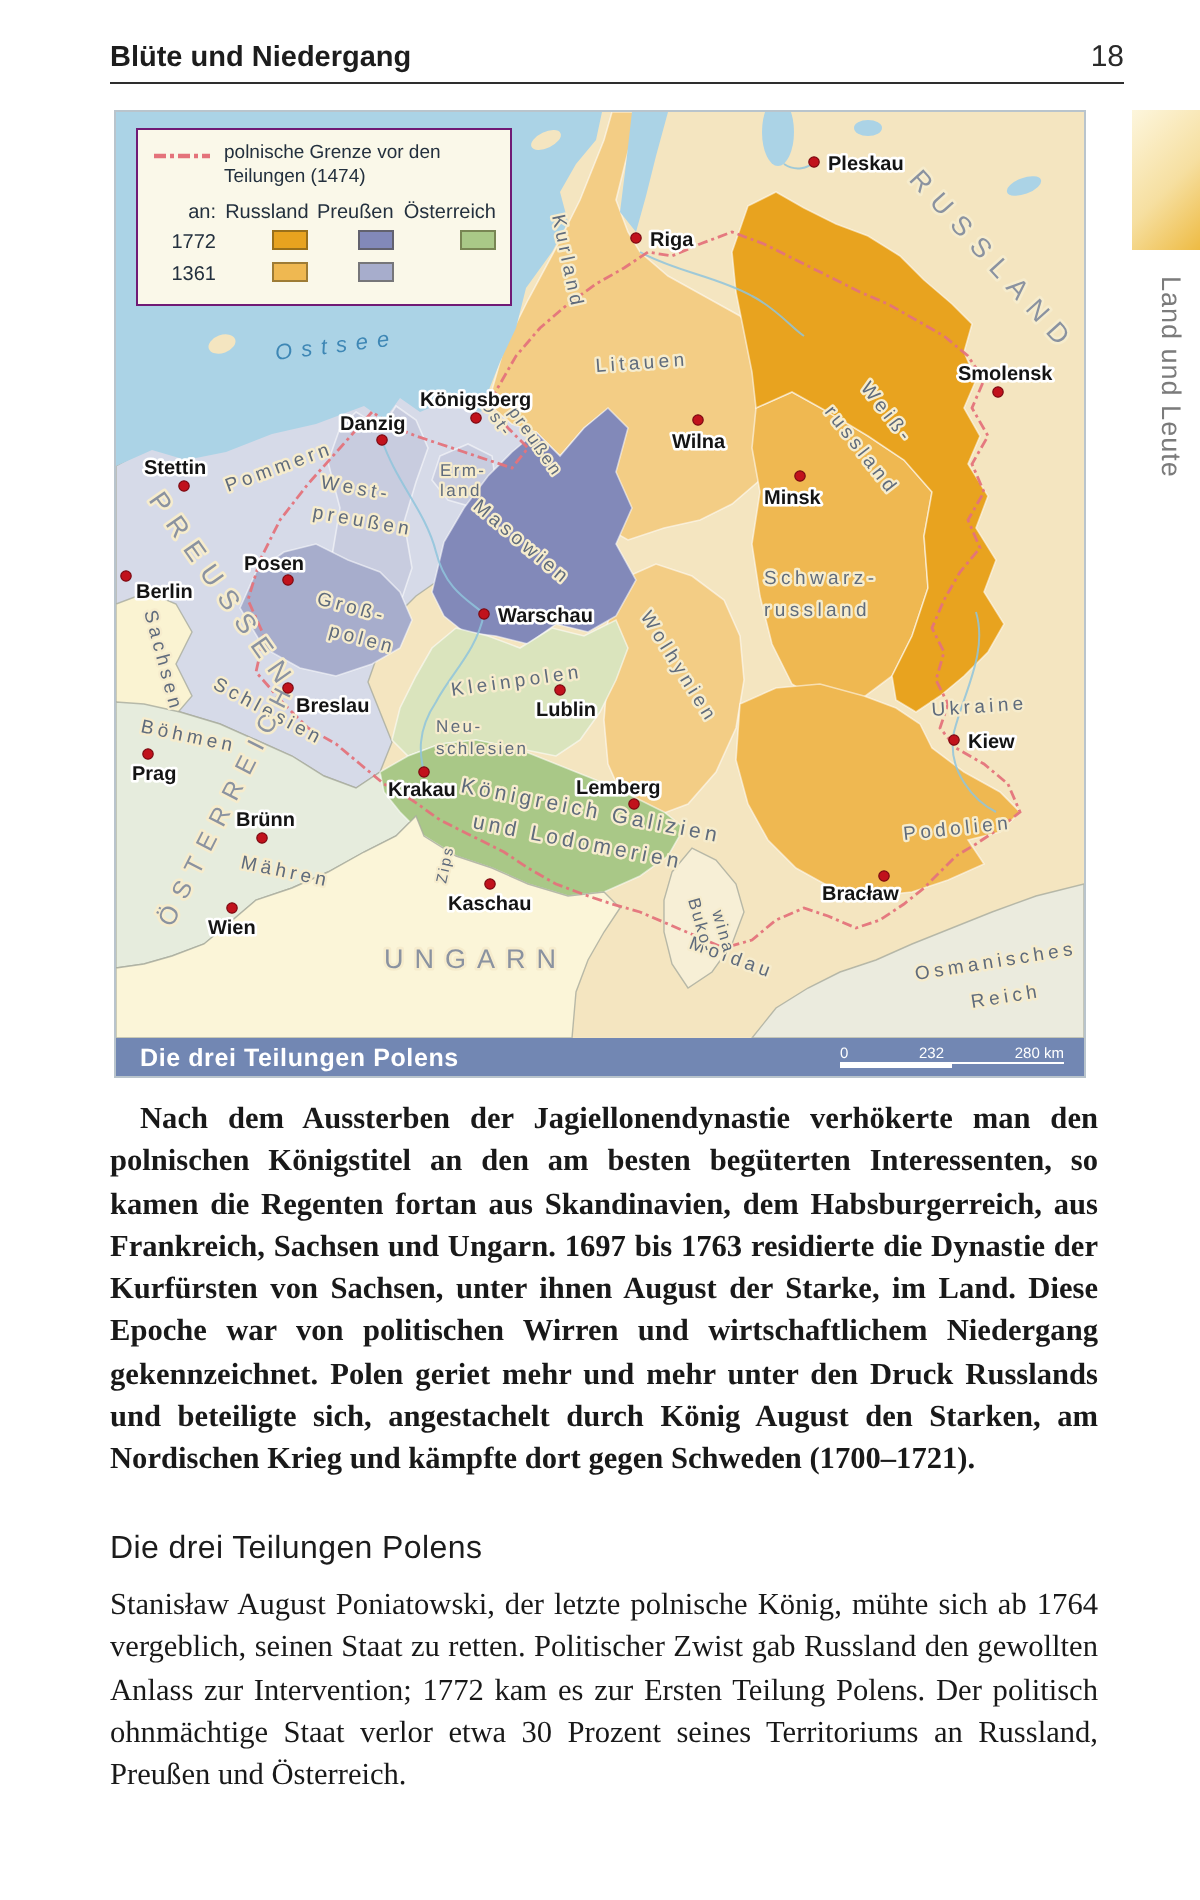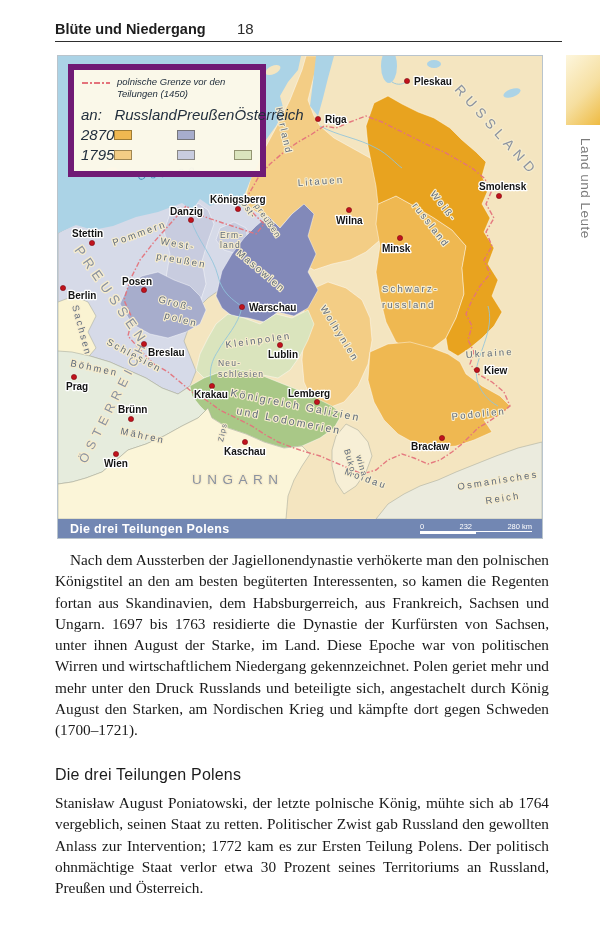--- a/index.html
+++ b/index.html
@@ -1,21 +1,21 @@
 <!DOCTYPE html>
 <html><head>
 <meta charset="utf-8">
 <style>
   html,body{margin:0;padding:0;}
   body{width:600px;height:950px;background:#ffffff;position:relative;overflow:hidden;
        font-family:"Liberation Sans",sans-serif;}
 
   
   .pagehead{position:absolute;left:55px;top:20px;width:507px;}
-  .pagehead .row{display:flex;justify-content:flex-start;align-items:baseline;gap:18px;}
+  .pagehead .row{display:flex;justify-content:space-between;align-items:baseline;gap:18px;}
   .pagehead .title{font-weight:bold;font-size:14.5px;color:#1d1d1d;}
   .pagehead .pageno{font-size:15px;color:#2a2a2a;width:30px;text-align:right;}
   .pagehead .rule{margin-top:4px;border-bottom:1.6px solid #2e2e2e;}
 
   
   .sidetab-block{position:absolute;right:0;top:55px;width:34px;height:70px;
      background:linear-gradient(135deg,#fdf6dd 0%,#f6dfa0 55%,#eebb43 100%);}
   .sidetab-label{position:absolute;right:7px;top:138px;writing-mode:vertical-rl;
      font-size:13.5px;color:#7b7b7b;letter-spacing:.5px;}
 
@@ -33,46 +33,46 @@
   .ct{font-size:13.5px;letter-spacing:5.5px;fill:#8a92a0;stroke:#f6eccd;stroke-width:2.6px;
       paint-order:stroke;stroke-linejoin:round;}
   .sea-label{font-size:11px;font-style:italic;letter-spacing:4.5px;fill:#3e87b5;}
   .city{font-size:10px;fill:#141414;stroke:#ffffff;stroke-width:2.6px;paint-order:stroke;
       stroke-linejoin:round;font-weight:bold;}
   .dot{fill:#c1121c;stroke:#7c0a12;stroke-width:.6;}
   .river{fill:none;stroke:#8fc4dc;stroke-width:1;opacity:.85;}
 
   
   .legend{position:absolute;left:10px;top:8px;width:172px;background:rgba(253,249,233,.96);
-     border:6px solid #701a75;padding:6px 7px 7px 7px;font-size:9.5px;color:#23303e;font-style:italic;}
+     border:1px solid #701a75;padding:6px 7px 7px 7px;font-size:9.5px;color:#23303e;}
   .legend .lrow{display:flex;align-items:flex-start;gap:6px;}
   .legend .ltxt{line-height:11.5px;}
   .legend table{border-collapse:collapse;margin-top:5px;width:100%;}
-  .legend td,.legend th{padding:1.5px 0;font-weight:normal;text-align:left;font-size:15px;}
+  .legend td,.legend th{padding:1.5px 0;font-weight:normal;text-align:right;font-size:10px;}
   .legend .yr{width:32px;}
   .sw{display:inline-block;width:16px;height:8px;border:1px solid rgba(60,50,20,.45);}
 
   
   .capbar{position:absolute;left:0;top:463px;width:484px;height:19px;display:flex;
      align-items:center;}
   .capbar .cap{color:#ffffff;font-weight:bold;font-size:12.5px;padding-left:12px;
      letter-spacing:.3px;flex:1;}
   .scalebar{width:112px;margin-right:10px;}
   .scale-nums{display:flex;justify-content:space-between;font-size:7.5px;color:#ffffff;
      line-height:7px;margin-bottom:1px;}
   .scale-line{display:flex;align-items:flex-start;height:4px;}
   .seg-left{width:50%;height:3.5px;background:#ffffff;}
   .seg-right{width:50%;height:1.4px;background:#ffffff;margin-top:0;}
 
   
   .bodytext{position:absolute;left:55px;top:549px;width:494px;
      font-family:"Liberation Serif",serif;font-size:15.3px;line-height:21.3px;
      color:#191919;text-align:justify;}
   .bodytext p{margin:0;}
-  .bodytext p.indent{text-indent:15px;}
+  .bodytext p.indent{text-indent:15px;font-weight:bold;}
   .subhead{font-family:"Liberation Sans",sans-serif;font-size:16px;color:#1c1c1c;
      margin:23px 0 7px 0;font-weight:normal;letter-spacing:.2px;}
 </style>
 </head>
 <body>
 
 <div class="pagehead">
   <div class="row">
     <span class="title">Blüte und Niedergang</span>
     <span class="pageno">18</span>
@@ -269,42 +269,42 @@
         </g>
   </g>
 </svg>
 
   <div class="legend">
     <div class="lrow">
       <svg width="30" height="10" style="margin-top:2px">
         <line x1="1" y1="5" x2="29" y2="5" stroke-width="2.2" stroke-dasharray="6 2 2 2" stroke="#e4737b"></line>
       </svg>
       <div class="ltxt">
-        <span>polnische Grenze vor den</span><br><span>Teilungen (1450)</span>
+        <span>polnische Grenze vor den</span><br><span>Teilungen (1474)</span>
       </div>
     </div>
     <table>
       <tbody>
           <tr>
         <th class="yr">an:</th>
         <th>Russland</th>
         <th>Preußen</th>
         <th>Österreich</th>
       </tr>
       <tr>
-        <td>2870</td>
+        <td>1772</td>
+        <td><span class="sw" style="background-color: rgb(232, 163, 31);"></span></td>
+        <td><span class="sw" style="background-color: rgb(130, 137, 185);"></span></td>
+        <td><span class="sw" style="background-color: rgb(169, 200, 135);"></span></td>
+      </tr>
+      <tr>
+        <td>1361</td>
         <td><span class="sw" style="background-color: rgb(239, 184, 81);"></span></td>
         <td><span class="sw" style="background-color: rgb(167, 173, 204);"></span></td>
         <td></td>
-      </tr>
-      <tr>
-        <td>1795</td>
-        <td><span class="sw" style="background-color: rgb(243, 205, 133);"></span></td>
-        <td><span class="sw" style="background-color: rgb(200, 204, 223);"></span></td>
-        <td><span class="sw" style="background-color: rgb(218, 228, 189);"></span></td>
       </tr>
     </tbody>
       </table>
   </div>
 
   <div class="capbar" style="background-color: rgb(114, 135, 179);">
     <span class="cap">Die drei Teilungen Polens</span>
     <div class="scalebar">
       <div class="scale-nums">
         <span>0</span>

